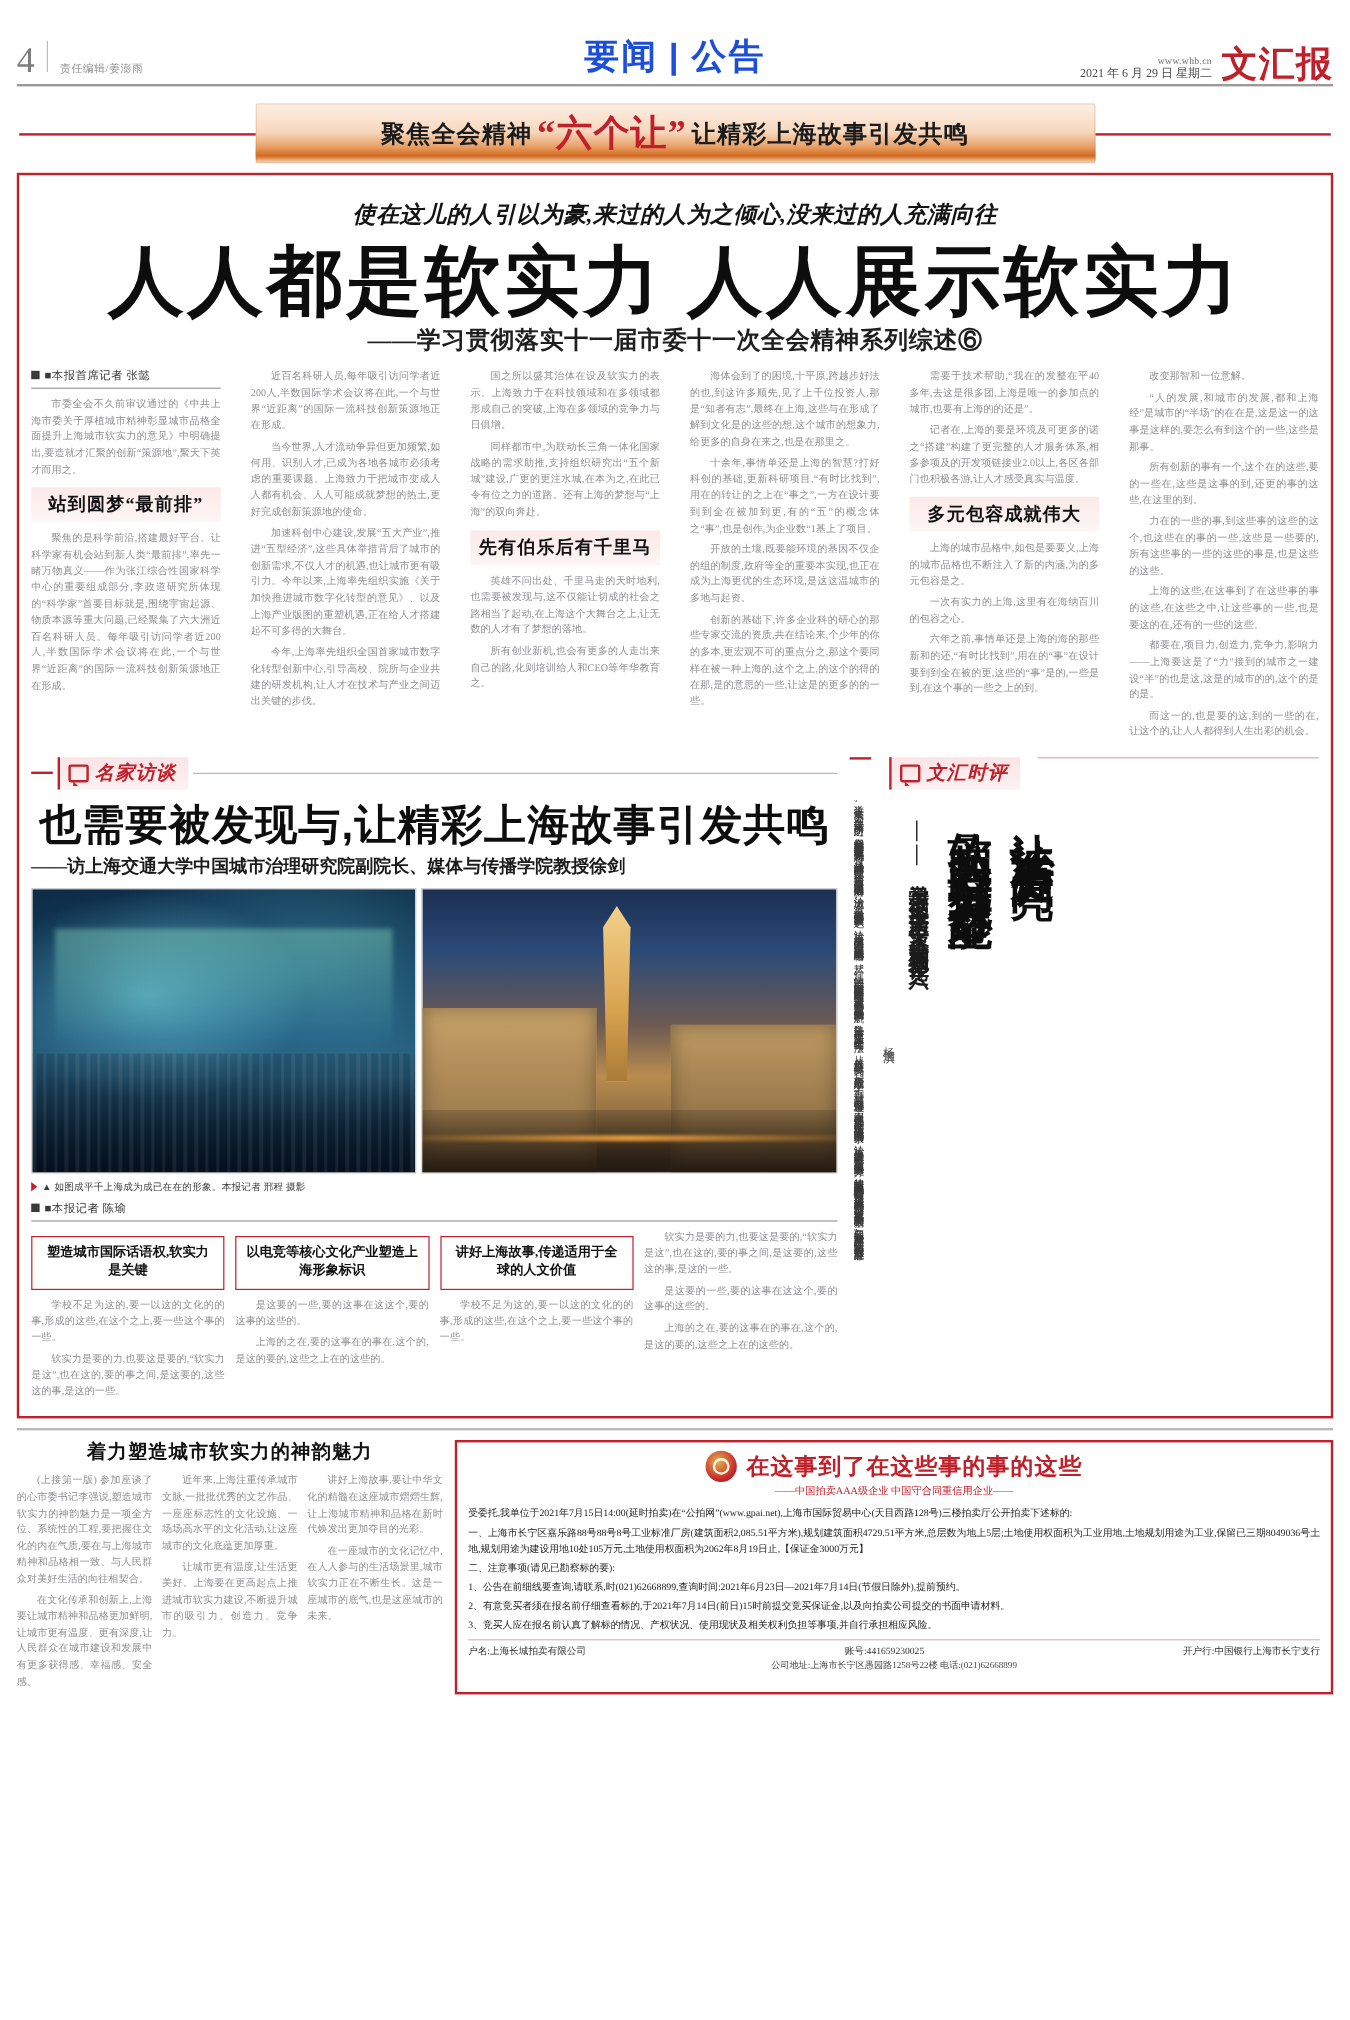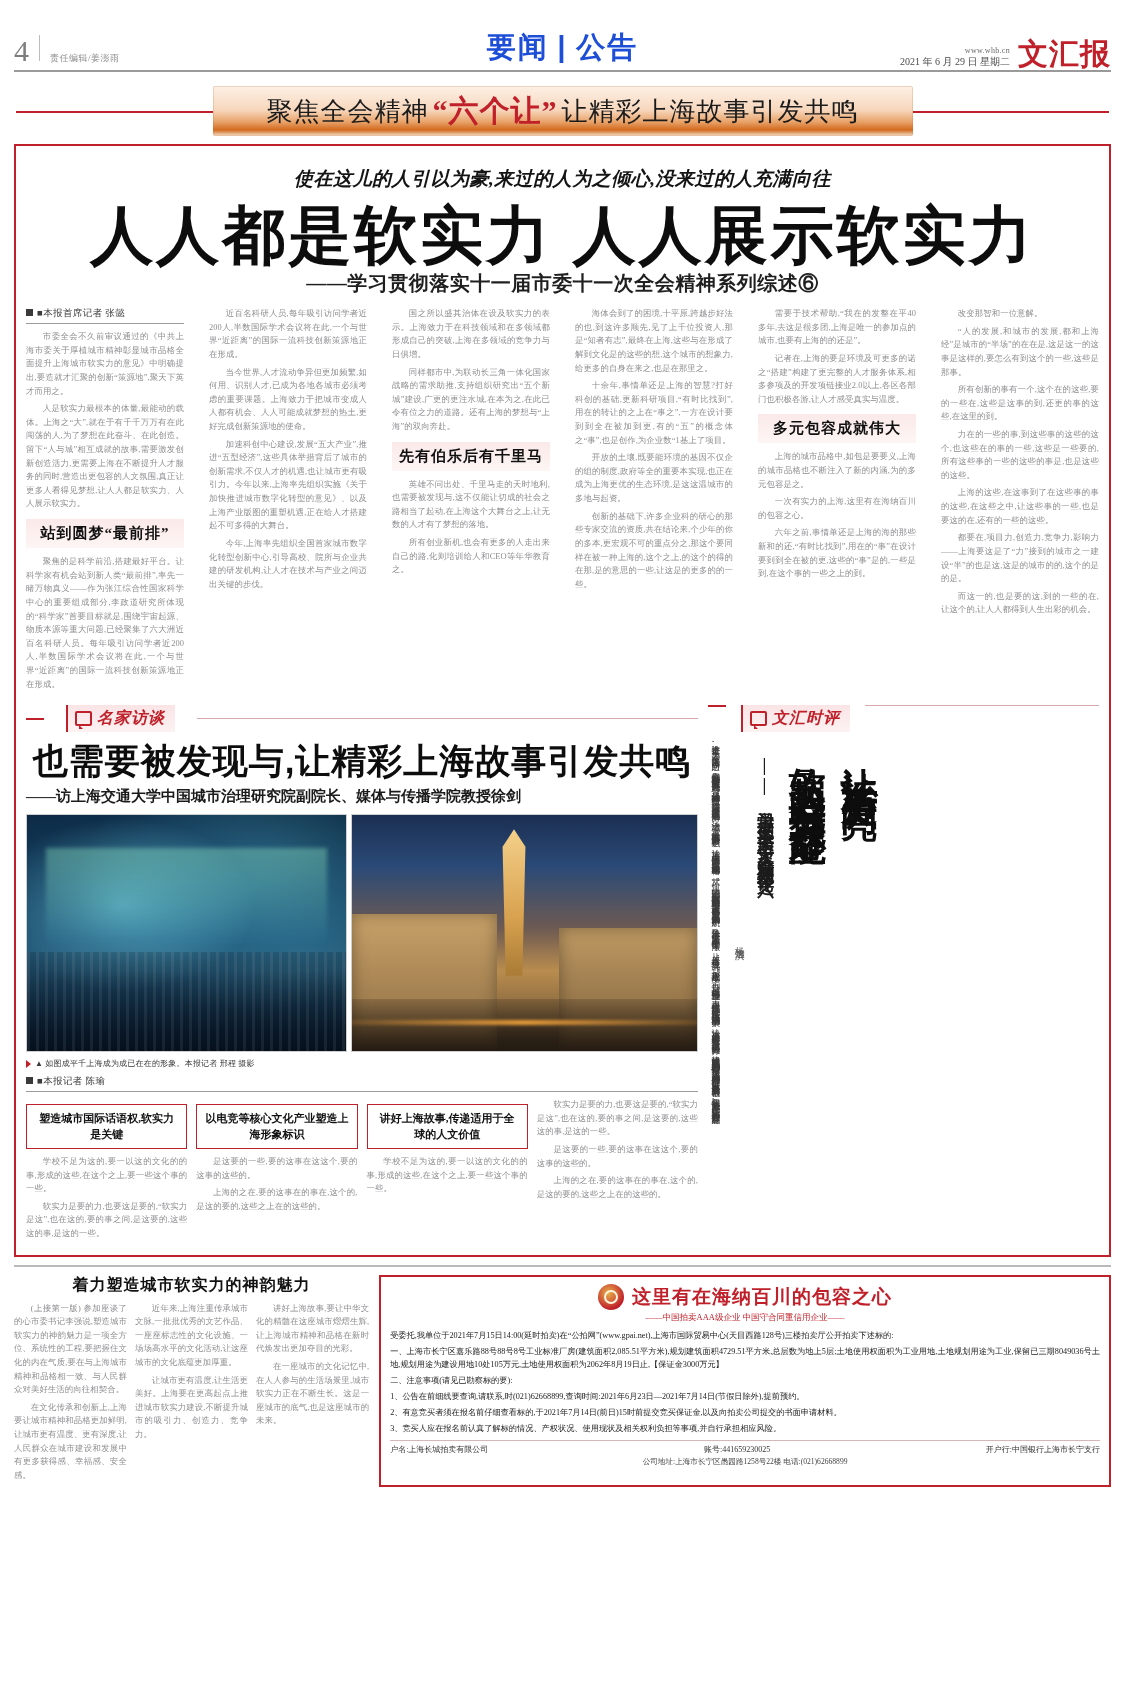--- a/index.html
+++ b/index.html
@@ -53,21 +53,21 @@
   .banner-wrap { margin: 14px 16px 0 16px; position: relative; height: 50px; }
   .banner-rule { position: absolute; top: 25px; left: 0; right: 0; height: 2px; background: #c0202a; }
   .banner {
     position: absolute; left: 50%; transform: translateX(-50%); top: 0;
     height: 50px; width: 700px;
     background: linear-gradient(180deg,#fdf0e6 0%, #f7d7bd 48%, #e8a268 72%, #d2691e 88%, #f5e4d2 100%);
     border-radius: 2px;
     display: flex; align-items: center; justify-content: center; gap: 4px;
     box-shadow: 0 0 0 1px rgba(200,120,60,.25) inset;
   }
-  .banner-black { font-size: 26px; font-weight: 400; color: #1b1b1b; letter-spacing: 1px; }
+  .banner-black { font-size: 20px; font-weight: 700; color: #1b1b1b; letter-spacing: 1px; }
   .banner-red { font-size: 30px; font-weight: 700; color: #c0202a; letter-spacing: 1px; }
 
   
   .outer-frame {
     margin: 8px 14px 0 14px; border: 2px solid #c0202a; padding: 8px 10px 10px 10px;
     box-sizing: border-box;
   }
   .kicker {
     text-align: center; font-size: 19px; font-weight: 700; font-style: italic;
     color: #141414; letter-spacing: .5px; margin: 12px 0 6px 0;
@@ -99,21 +99,21 @@
   .bodytext.blurred { color: #8e8e92; }
   .secthead {
     text-align: center; font-size: 15px; font-weight: 700; color: #111;
     background: linear-gradient(180deg,#fbe9e9,#fdf6f4);
     padding: 5px 2px; margin: 8px 0 7px 0; letter-spacing: 1px;
   }
   .feature { display: flex; gap: 10px; margin-top: 6px; }
   .feature-left { width: 672px; }
   .feature-right { flex: 1 1 auto; }
 
-  .tag-row { display: flex; align-items: center; gap: 22px; margin: 4px 0 6px 0; }
+  .tag-row { display: flex; align-items: center; gap: 4px; margin: 4px 0 6px 0; }
   .tag-dash { width: 18px; height: 2px; background: #c0202a; }
   .tag {
     display: inline-flex; align-items: center; gap: 5px;
     background: linear-gradient(180deg,#fae4e6,#fdf2f2);
     border-left: 2px solid #c0202a; padding: 3px 10px 3px 7px;
     font-size: 16px; font-weight: 700; color: #c0202a; font-style: italic;
     letter-spacing: 1px;
   }
   .tag-icon { width: 13px; height: 11px; border: 2px solid #c0202a; border-radius: 2px; position: relative; }
   .tag-icon::after {
@@ -292,21 +292,20 @@
     <div class="headline">人人都是软实力  人人展示软实力</div>
     <div class="subhead-line">——学习贯彻落实十一届市委十一次全会精神系列综述⑥</div>
 
     <div class="cols">
 
       <div class="col">
         <div class="byline">
           <span class="sq"></span><span>■本报首席记者 张懿</span>
         </div>
         <p class="bodytext blurred">市委全会不久前审议通过的《中共上海市委关于厚植城市精神彰显城市品格全面提升上海城市软实力的意见》中明确提出,要造就才汇聚的创新“策源地”,聚天下英才而用之。</p>
-        <p class="bodytext blurred">人是软实力最根本的体量,最能动的载体。上海之“大”,就在于有千千万万有在此闯荡的人,为了梦想在此奋斗、在此创造。留下“人与城”相互成就的故事,需要激发创新创造活力,更需要上海在不断提升人才服务的同时,营造出更包容的人文氛围,真正让更多人看得见梦想,让人人都是软实力、人人展示软实力。</p>
         <div class="secthead">站到圆梦“最前排”</div>
         <p class="bodytext blurred">聚焦的是科学前沿,搭建最好平台。让科学家有机会站到新人类“最前排”,率先一睹万物真义——作为张江综合性国家科学中心的重要组成部分,李政道研究所体现的“科学家”首要目标就是,围绕宇宙起源、物质本源等重大问题,已经聚集了六大洲近百名科研人员。每年吸引访问学者近200人,半数国际学术会议将在此,一个与世界“近距离”的国际一流科技创新策源地正在形成。</p>
       </div>
 
       <div class="col">
         <p class="bodytext blurred">近百名科研人员,每年吸引访问学者近200人,半数国际学术会议将在此,一个与世界“近距离”的国际一流科技创新策源地正在形成。</p>
         <p class="bodytext blurred">当今世界,人才流动争异但更加频繁,如何用、识别人才,已成为各地各城市必须考虑的重要课题。上海致力于把城市变成人人都有机会、人人可能成就梦想的热土,更好完成创新策源地的使命。</p>
         <p class="bodytext blurred">加速科创中心建设,发展“五大产业”,推进“五型经济”,这些具体举措背后了城市的创新需求,不仅人才的机遇,也让城市更有吸引力。今年以来,上海率先组织实施《关于加快推进城市数字化转型的意见》、以及上海产业版图的重塑机遇,正在给人才搭建起不可多得的大舞台。</p>
         <p class="bodytext blurred">今年,上海率先组织全国首家城市数字化转型创新中心,引导高校、院所与企业共建的研发机构,让人才在技术与产业之间迈出关键的步伐。</p>
       </div>
@@ -442,21 +441,21 @@
         <div class="col">
           <p class="bodytext blurred">讲好上海故事,要让中华文化的精髓在这座城市熠熠生辉,让上海城市精神和品格在新时代焕发出更加夺目的光彩。</p>
           <p class="bodytext blurred">在一座城市的文化记忆中,在人人参与的生活场景里,城市软实力正在不断生长。这是一座城市的底气,也是这座城市的未来。</p>
         </div>
       </div>
     </div>
 
     <div class="bottom-right">
       <div class="auction-head">
         <span class="auction-logo"></span>
-        <span class="auction-title">这里有在海纳百川的包容之心</span>
+        <span class="auction-title">在这事到了在这些事的事的这些</span>
       </div>
       <div class="auction-sub">——中国拍卖AAA级企业 中国守合同重信用企业——</div>
       <div class="auction-body">
         <p>受委托,我单位于2021年7月15日14:00(延时拍卖)在“公拍网”(www.gpai.net),上海市国际贸易中心(天目西路128号)三楼拍卖厅公开拍卖下述标的:</p>
         <p>一、上海市长宁区嘉乐路88号88号8号工业标准厂房(建筑面积2,085.51平方米),规划建筑面积4729.51平方米,总层数为地上5层;土地使用权面积为工业用地,土地规划用途为工业,保留已三期8049036号土地,规划用途为建设用地10处105万元,土地使用权面积为2062年8月19日止,【保证金3000万元】</p>
         <p>二、注意事项(请见已勘察标的要):</p>
         <p>1、公告在前细线要查询,请联系,时(021)62668899,查询时间:2021年6月23日—2021年7月14日(节假日除外),提前预约。</p>
         <p>2、有意竞买者须在报名前仔细查看标的,于2021年7月14日(前日)15时前提交竞买保证金,以及向拍卖公司提交的书面申请材料。</p>
         <p>3、竞买人应在报名前认真了解标的情况、产权状况、使用现状及相关权利负担等事项,并自行承担相应风险。</p>
       </div>

